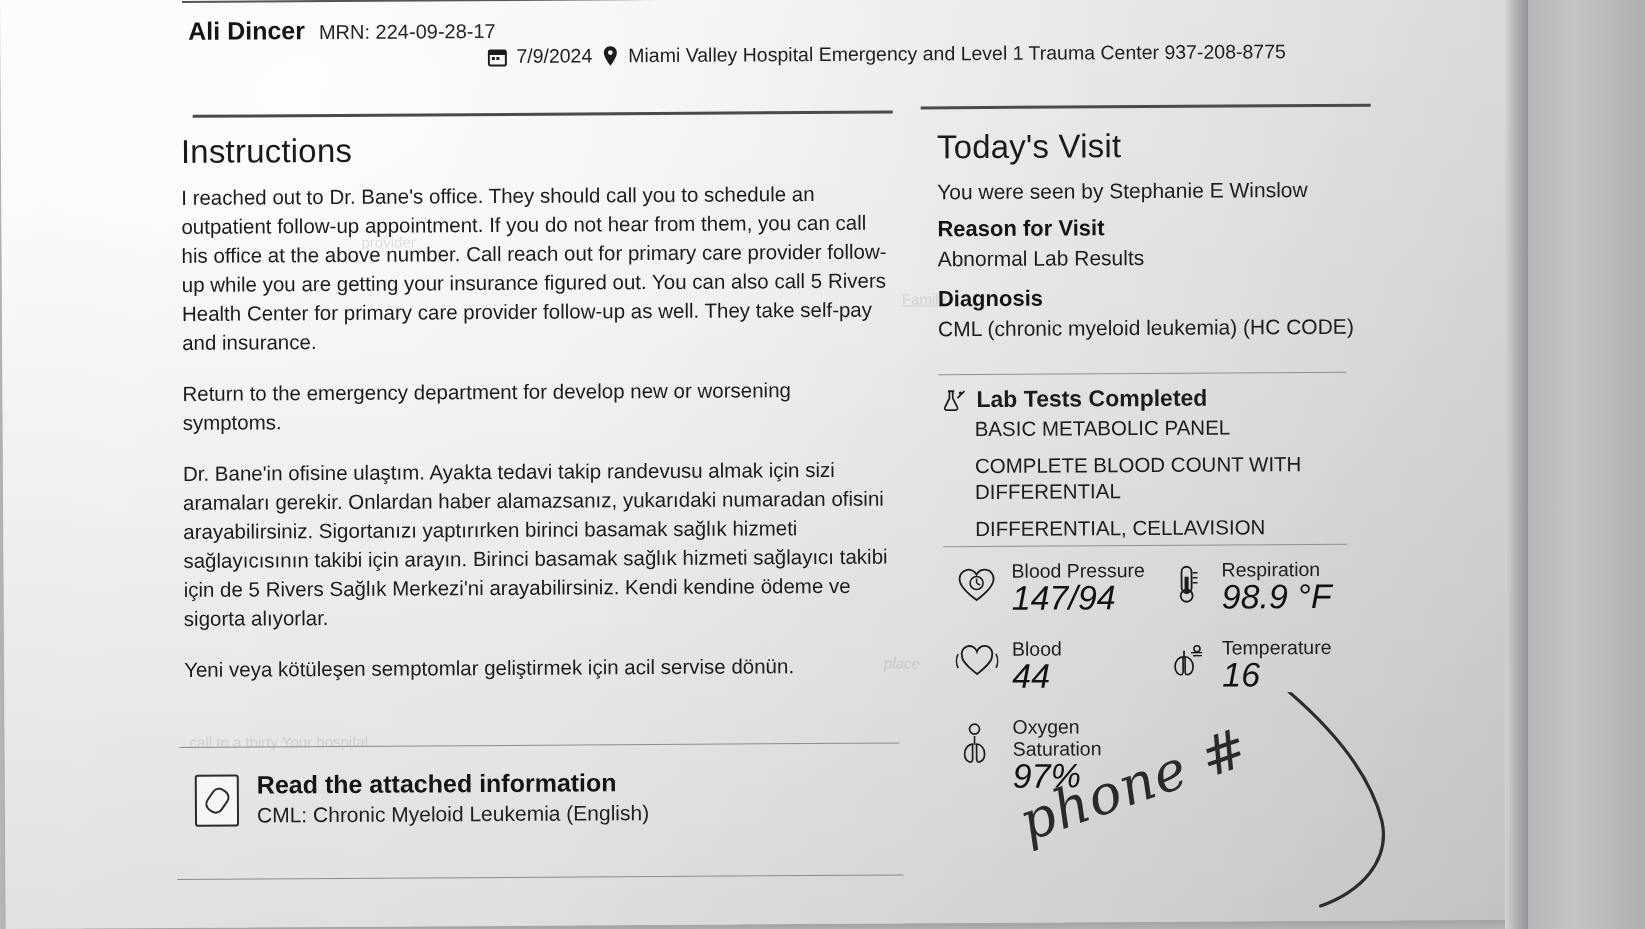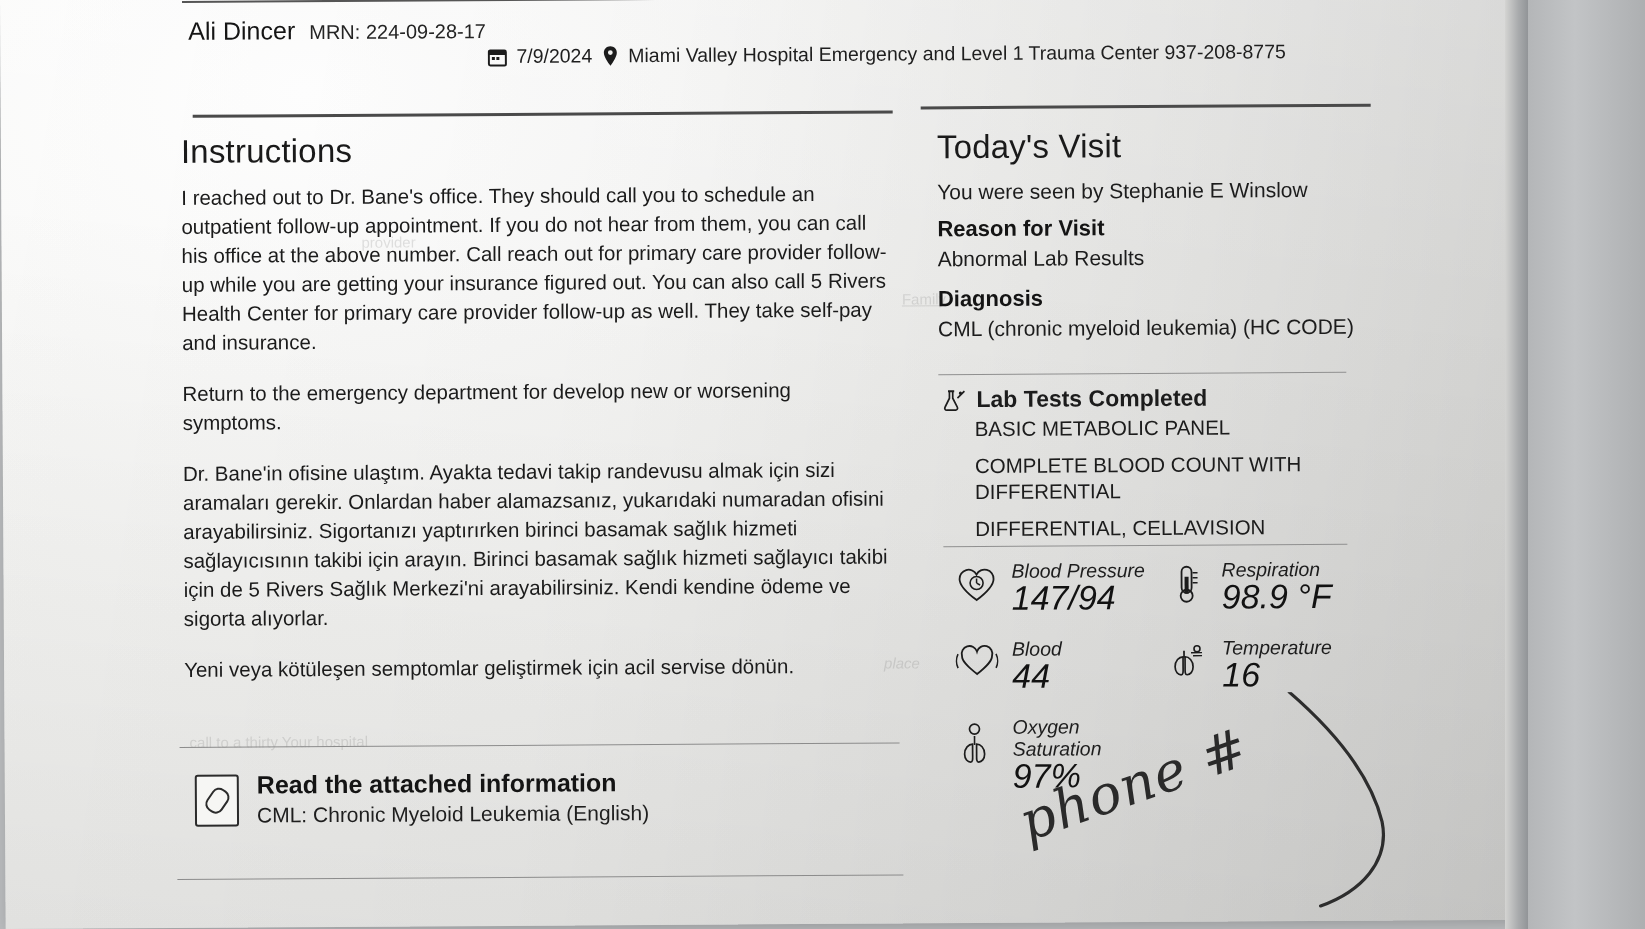--- a/index.html
+++ b/index.html
@@ -73,21 +73,21 @@
   #patient-line {
     position: absolute;
     left: 188px;
     top: 18px;
     display: flex;
     align-items: baseline;
     gap: 14px;
   }
   #patient-name {
     font-size: 25px;
-    font-weight: normal;
+    font-weight: bold;
     color: #151515;
   }
   #patient-mrn {
     font-size: 20px;
     color: #242424;
   }
   #visit-line {
     position: absolute;
     left: 487px;
     top: 48px;
@@ -253,21 +253,21 @@
   
   #vitals {
     position: absolute;
     left: 950px;
     top: 566px;
     width: 420px;
   }
   .vrow { display: flex; margin-bottom: 24px; }
   .vitem { width: 210px; display: flex; gap: 12px; align-items: flex-start; }
   .vicon { width: 46px; flex: none; display: flex; justify-content: center; padding-top: 6px; }
-  .vlabel { font-size: 19.5px; line-height: 22px; color: #1d1d1d; font-style: italic; }
+  .vlabel { font-size: 19.5px; line-height: 22px; color: #1d1d1d; }
   .vvalue { font-size: 34px; line-height: 32px; color: #121212; font-style: italic; }
 
   
   #handwriting {
     position: absolute;
     left: 985px;
     top: 700px;
     width: 420px;
     height: 220px;
     pointer-events: none;

